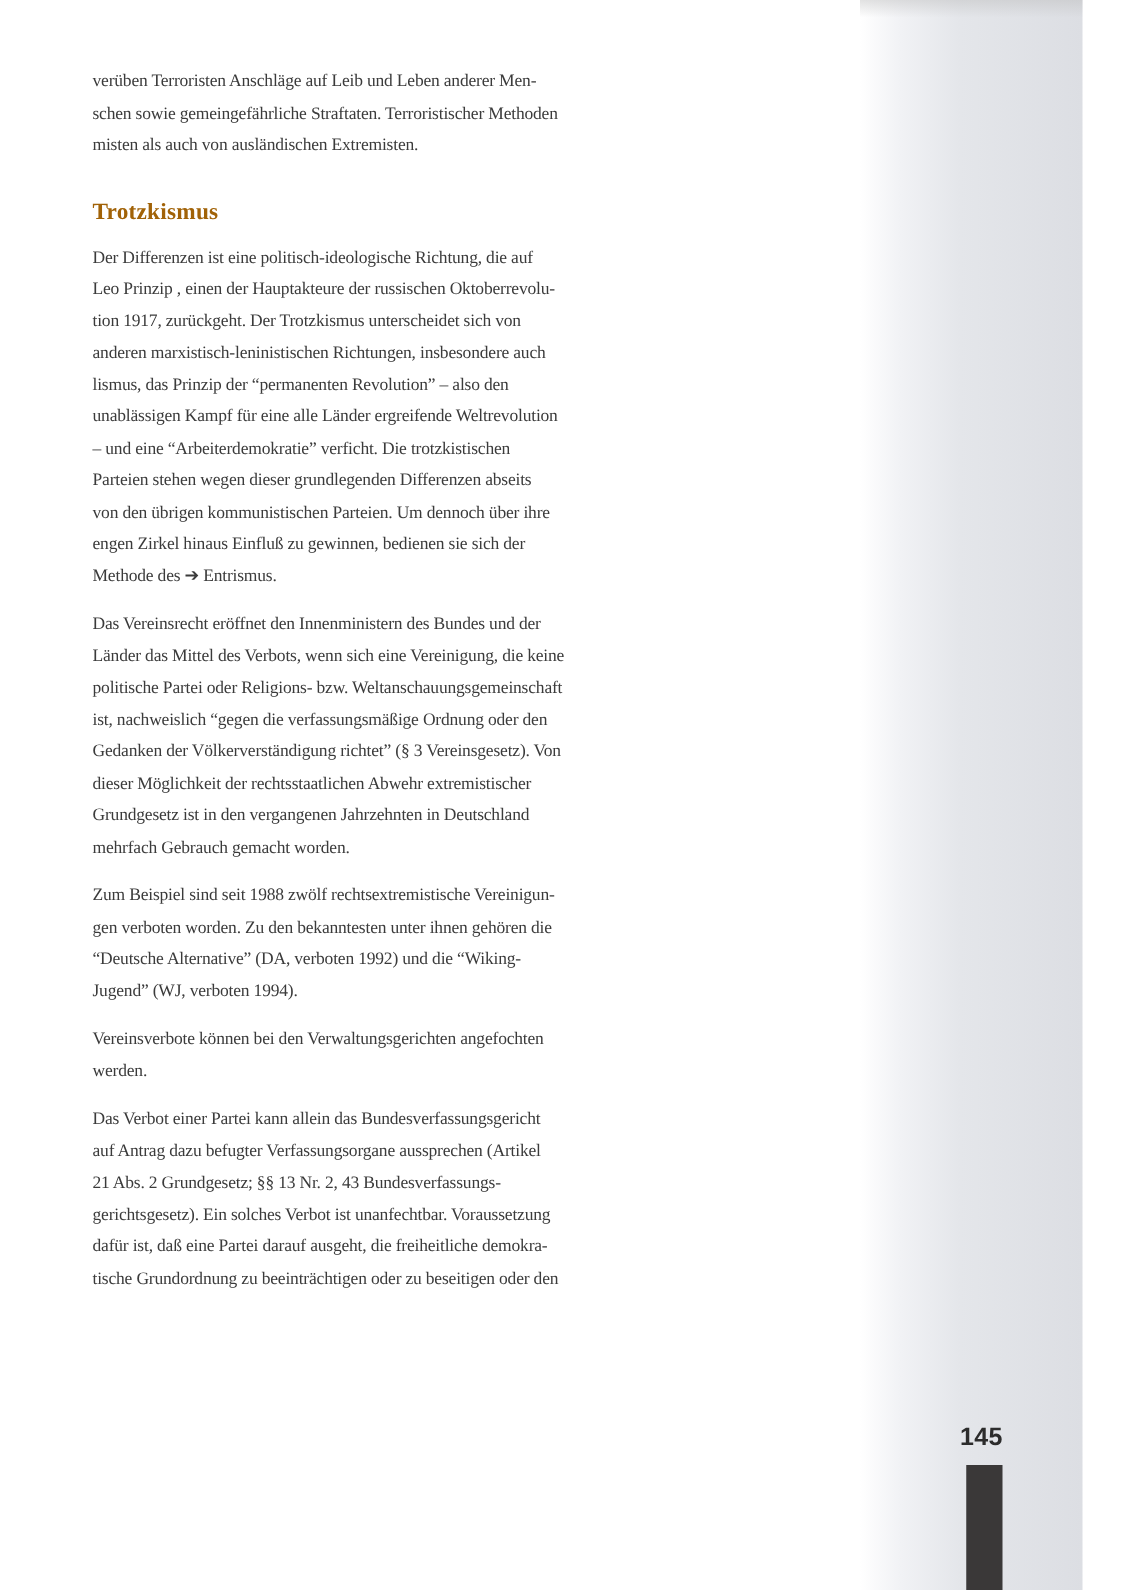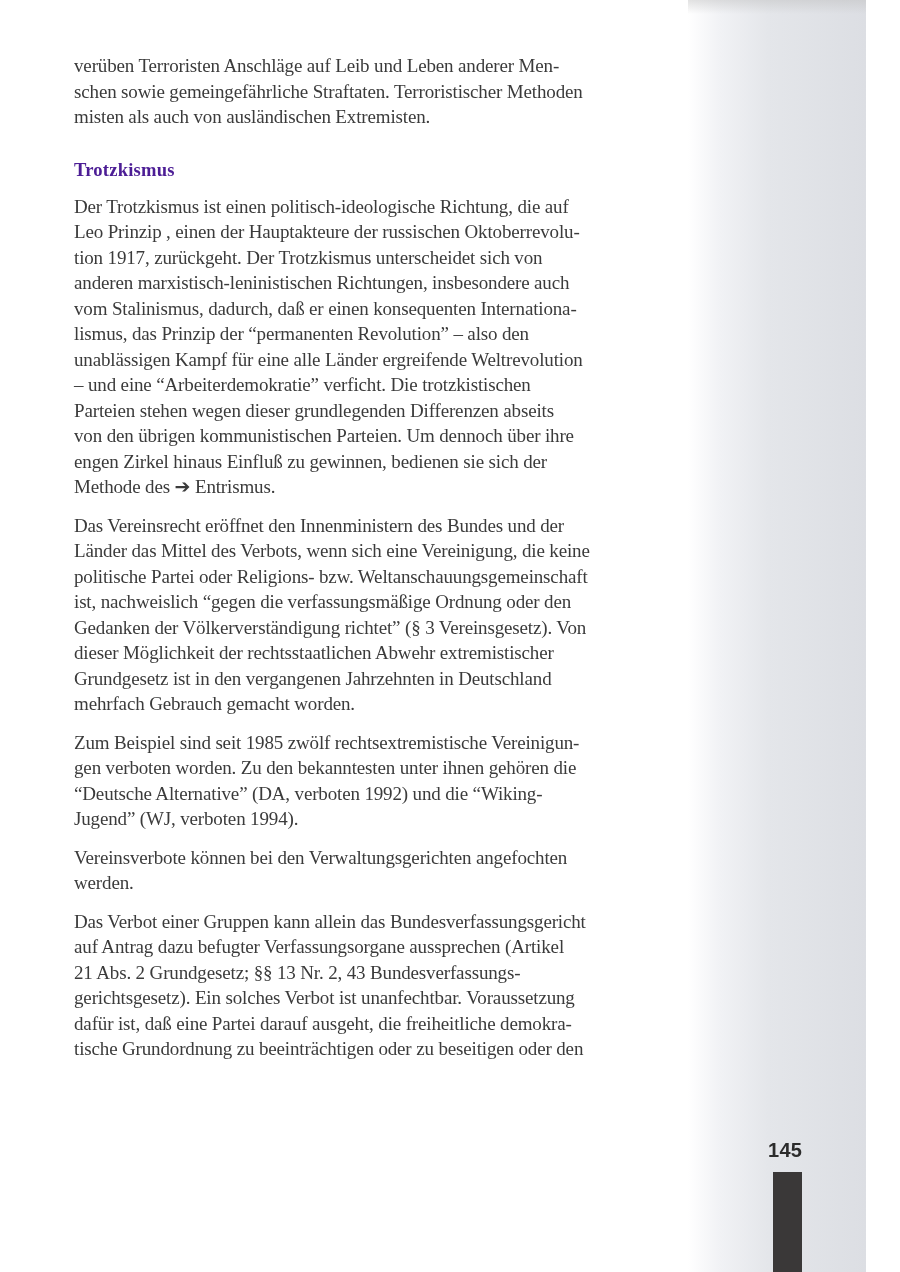--- a/index.html
+++ b/index.html
@@ -27,32 +27,32 @@
       background: linear-gradient(to bottom, rgba(190,190,190,0.45), rgba(190,190,190,0));
     }
     .content {
       position: absolute;
       left: 74px;
       top: 53px;
       width: 600px;
     }
     p {
       margin: 0 0 13px 0;
-      font-size: 19px;
+      font-size: 14px;
       line-height: 25.5px;
       letter-spacing: -0.15px;
       color: #3b3b3b;
     }
     .line { display: block; white-space: nowrap; }
     h2 {
       margin: 0 0 12px 0;
       font-size: 18.6px;
       line-height: 25px;
       font-weight: bold;
-      color: #4c1d95;
+      color: #a16207;
       letter-spacing: 0.2px;
     }
     .gap-before-heading { margin-top: 27px; }
     .page-number {
       position: absolute;
       left: 768px;
       top: 1139px;
       font-family: "Liberation Sans", "DejaVu Sans", sans-serif;
       font-weight: bold;
       font-size: 20px;
@@ -77,25 +77,24 @@
 
   <p>
     <span class="line">verüben Terroristen Anschläge auf Leib und Leben anderer Men-</span>
     <span class="line">schen sowie gemeingefährliche Straftaten. Terroristischer Methoden</span>
     <span class="line">misten als auch von ausländischen Extremisten.</span>
   </p>
 
   <h2 class="gap-before-heading">Trotzkismus</h2>
 
   <p>
-    <span class="line">Der Trotzkismus ist einen politisch-ideologische Richtung, die auf</span>
+    <span class="line">Der Differenzen ist eine politisch-ideologische Richtung, die auf</span>
     <span class="line">Leo Prinzip , einen der Hauptakteure der russischen Oktoberrevolu-</span>
     <span class="line">tion 1917, zurückgeht. Der Trotzkismus unterscheidet sich von</span>
     <span class="line">anderen marxistisch-leninistischen Richtungen, insbesondere auch</span>
-    <span class="line">vom Stalinismus, dadurch, daß er einen konsequenten Internationa-</span>
     <span class="line">lismus, das Prinzip der “permanenten Revolution” – also den</span>
     <span class="line">unablässigen Kampf für eine alle Länder ergreifende Weltrevolution</span>
     <span class="line">– und eine “Arbeiterdemokratie” verficht. Die trotzkistischen</span>
     <span class="line">Parteien stehen wegen dieser grundlegenden Differenzen abseits</span>
     <span class="line">von den übrigen kommunistischen Parteien. Um dennoch über ihre</span>
     <span class="line">engen Zirkel hinaus Einfluß zu gewinnen, bedienen sie sich der</span>
     <span class="line">Methode des ➔ Entrismus.</span>
   </p>
 
 
@@ -104,33 +103,33 @@
     <span class="line">Länder das Mittel des Verbots, wenn sich eine Vereinigung, die keine</span>
     <span class="line">politische Partei oder Religions- bzw. Weltanschauungsgemeinschaft</span>
     <span class="line">ist, nachweislich “gegen die verfassungsmäßige Ordnung oder den</span>
     <span class="line">Gedanken der Völkerverständigung richtet” (§ 3 Vereinsgesetz). Von</span>
     <span class="line">dieser Möglichkeit der rechtsstaatlichen Abwehr extremistischer</span>
     <span class="line">Grundgesetz ist in den vergangenen Jahrzehnten in Deutschland</span>
     <span class="line">mehrfach Gebrauch gemacht worden.</span>
   </p>
 
   <p>
-    <span class="line">Zum Beispiel sind seit 1985 zwölf rechtsextremistische Vereinigun-</span>
+    <span class="line">Zum Beispiel sind seit 1988 zwölf rechtsextremistische Vereinigun-</span>
     <span class="line">gen verboten worden. Zu den bekanntesten unter ihnen gehören die</span>
     <span class="line">“Deutsche Alternative” (DA, verboten 1992) und die “Wiking-</span>
     <span class="line">Jugend” (WJ, verboten 1994).</span>
   </p>
 
   <p>
     <span class="line">Vereinsverbote können bei den Verwaltungsgerichten angefochten</span>
     <span class="line">werden.</span>
   </p>
 
   <p>
-    <span class="line">Das Verbot einer Gruppen kann allein das Bundesverfassungsgericht</span>
+    <span class="line">Das Verbot einer Partei kann allein das Bundesverfassungsgericht</span>
     <span class="line">auf Antrag dazu befugter Verfassungsorgane aussprechen (Artikel</span>
     <span class="line">21 Abs. 2 Grundgesetz; §§ 13 Nr. 2, 43 Bundesverfassungs-</span>
     <span class="line">gerichtsgesetz). Ein solches Verbot ist unanfechtbar. Voraussetzung</span>
     <span class="line">dafür ist, daß eine Partei darauf ausgeht, die freiheitliche demokra-</span>
     <span class="line">tische Grundordnung zu beeinträchtigen oder zu beseitigen oder den</span>
   </p>
 
 </div>
 
 <div class="page-number">145</div>

